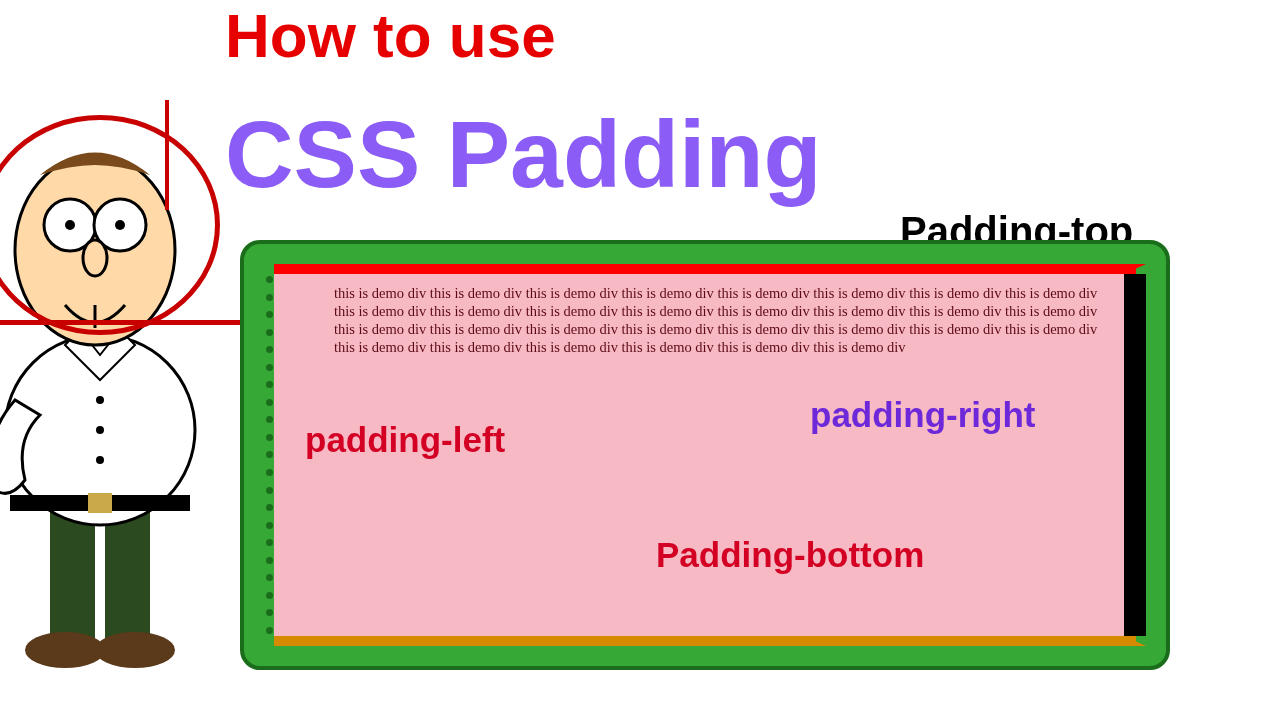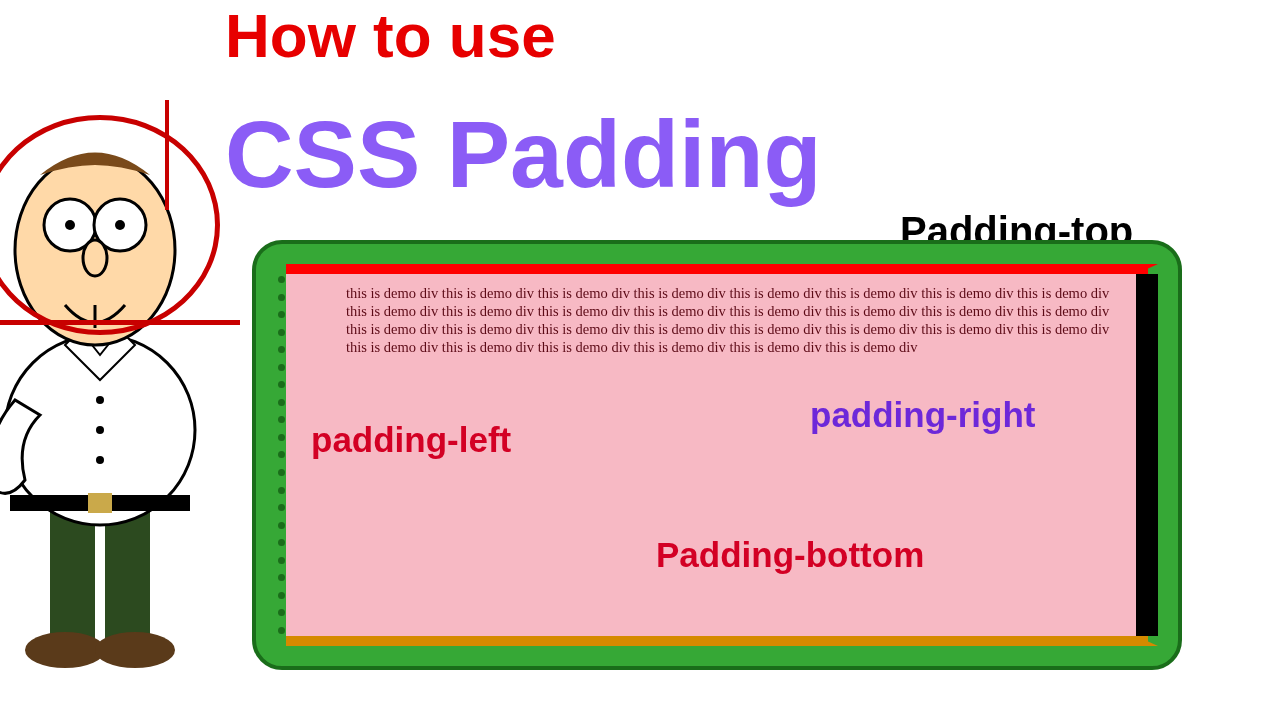--- a/index.html
+++ b/index.html
@@ -43,21 +43,20 @@
     margin-top: 24px;
   }
   .lbl-left {
     position: absolute;
     left: 305px;
     top: 420px;
     font-size: 35px;
     font-weight: bold;
     color: #d30024;
     z-index: 50;
-    margin-left: 6px;
   }
   .lbl-right {
     position: absolute;
     left: 810px;
     top: 395px;
     font-size: 35px;
     font-weight: bold;
     color: #6d28d9;
     z-index: 50;
   }
@@ -68,27 +67,27 @@
     font-size: 35px;
     font-weight: bold;
     color: #d30024;
     z-index: 50;
     margin-left: 16px;
   }
 
   
   .greenbox {
     position: absolute;
-    left: 252px;
+    left: 240px;
     top: 240px;
     width: 930px;
     height: 430px;
     background: #36a836;
     border: 4px solid #1a6d1a;
-    border-radius: 30px;
+    border-radius: 20px;
     box-sizing: border-box;
   }
 
   
   .frame {
     position: absolute;
     left: 20px;
     top: 20px;
     right: 20px;
     bottom: 20px;

